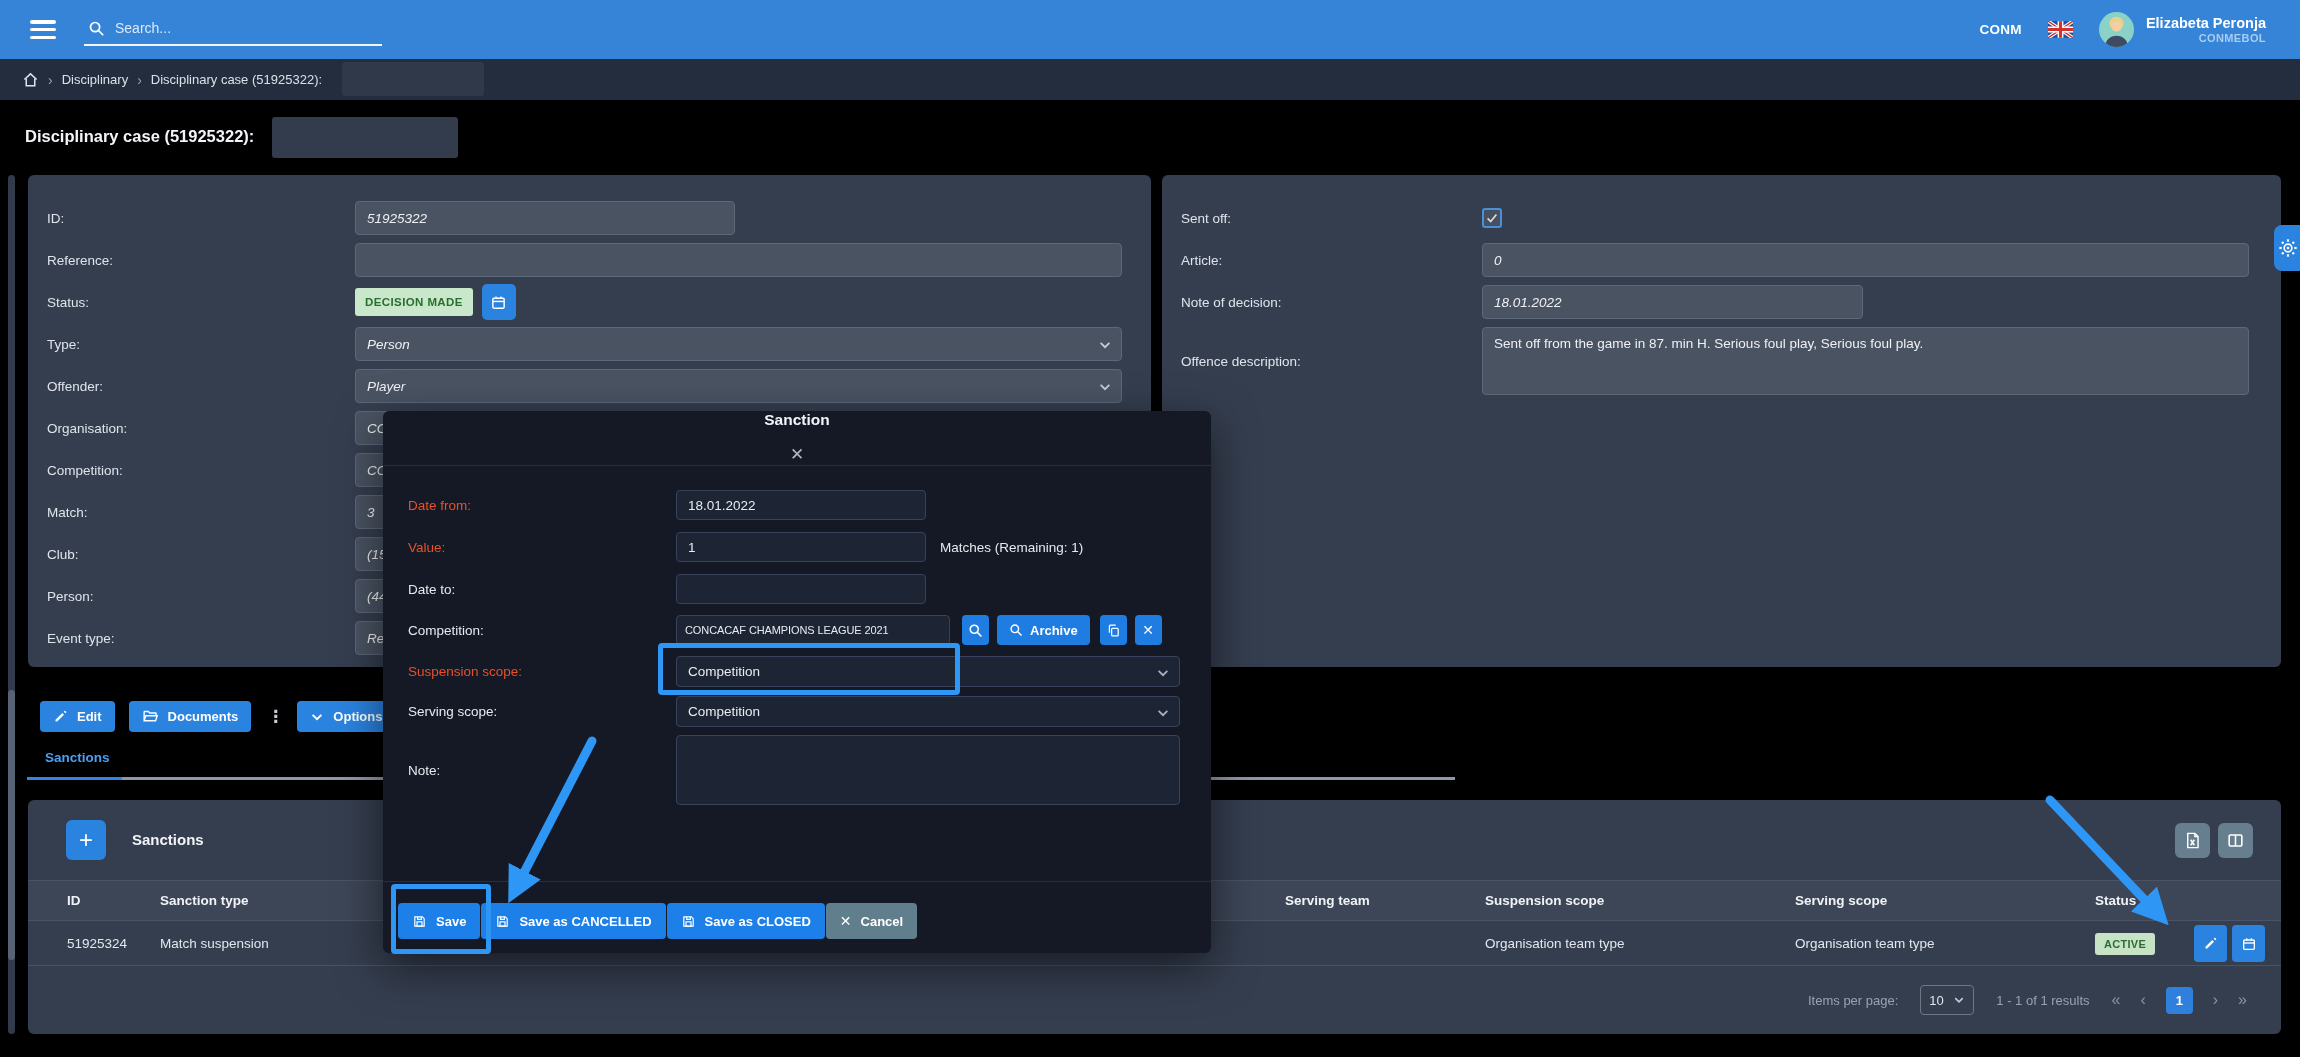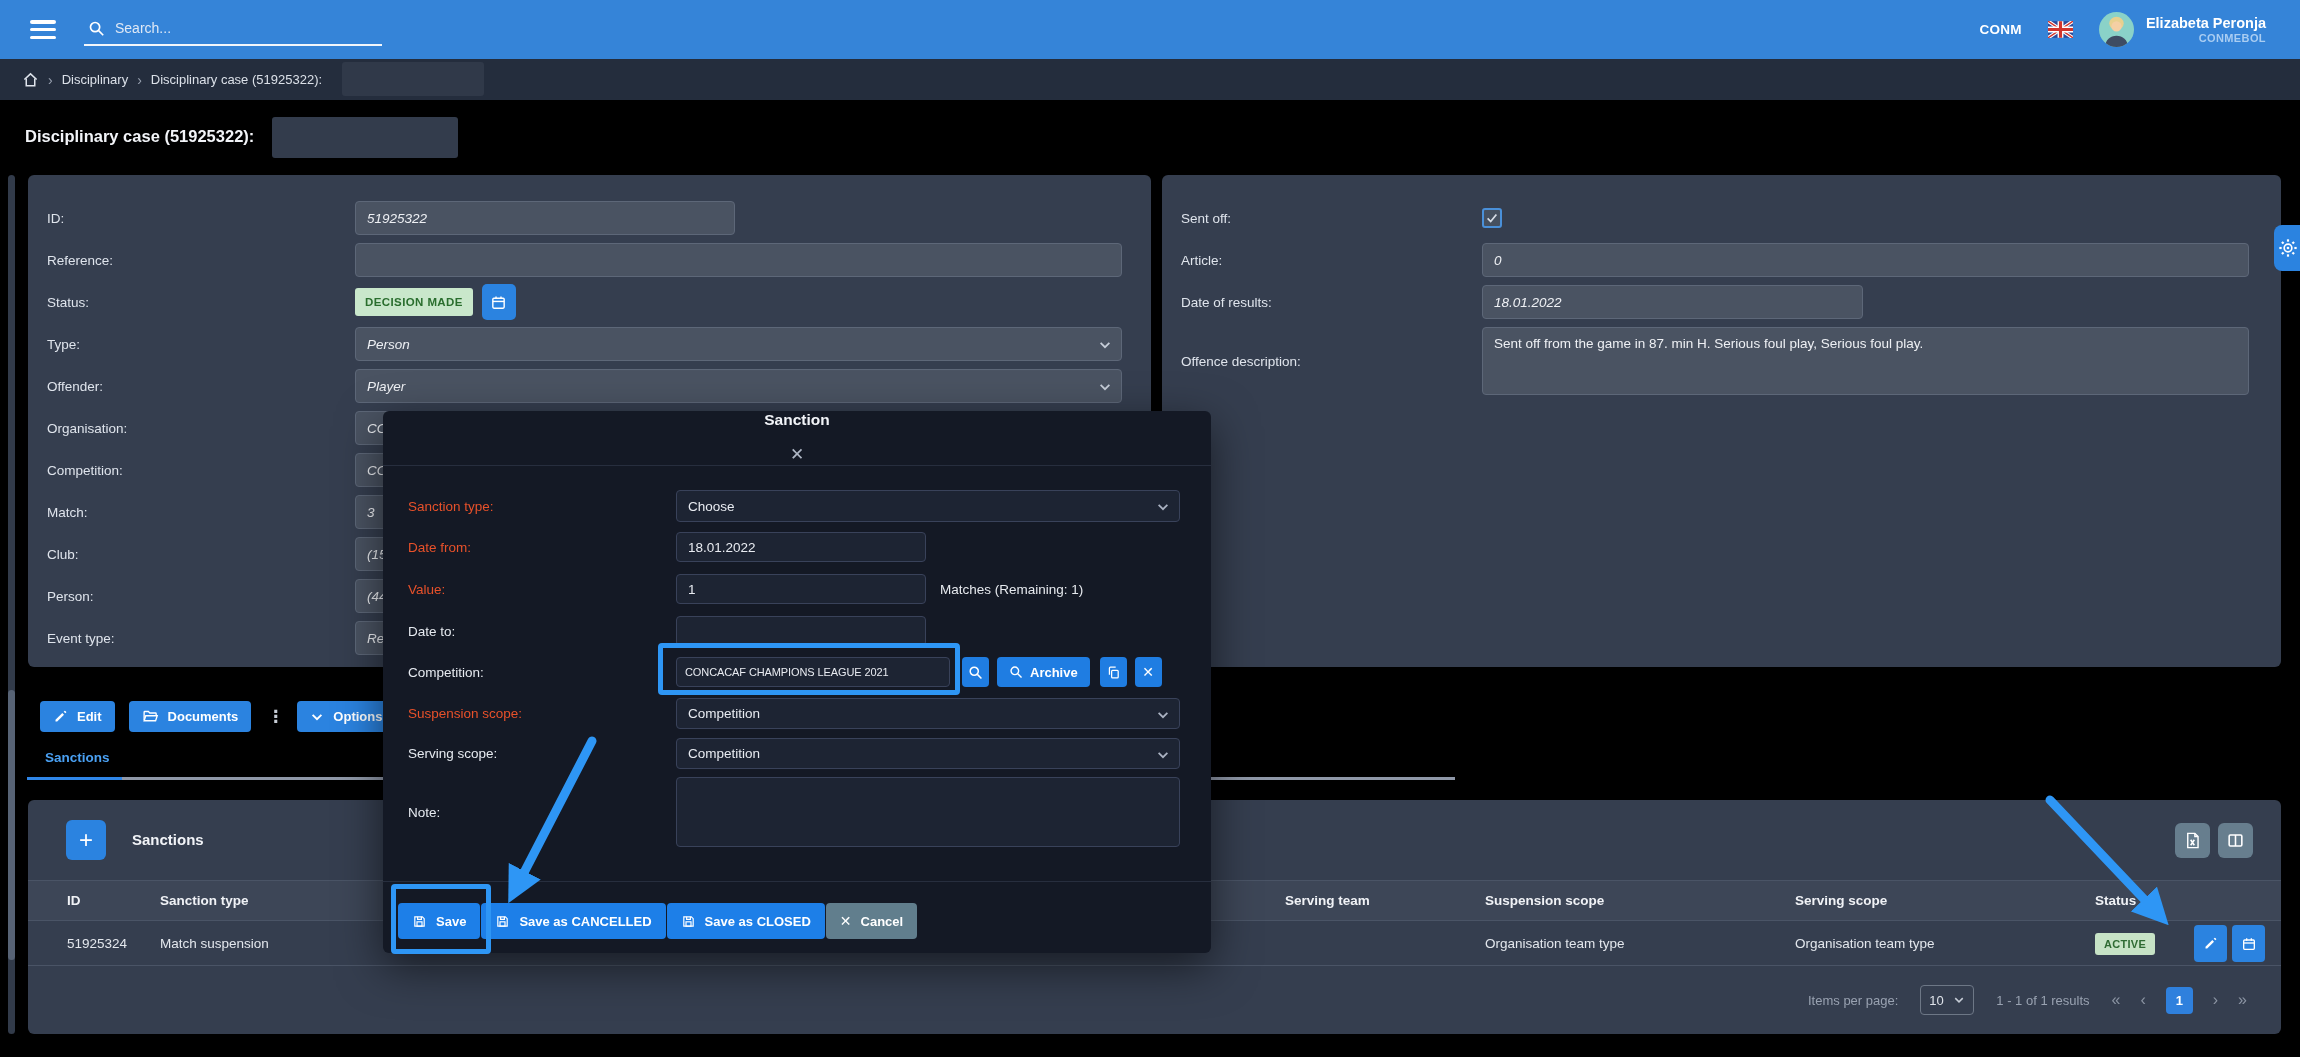--- a/index.html
+++ b/index.html
@@ -249,21 +249,21 @@
         <svg width="14" height="14" viewBox="0 0 16 16" fill="none" stroke="#d7dde6" stroke-width="2">
             <polyline points="3,8.5 6.5,12 13,4"></polyline>
           </svg>
       </span>
     </div>
     <div class="frow">
       <span class="lbl">Article:</span>
       <div class="fld w-full">0</div>
     </div>
     <div class="frow">
-      <span class="lbl">Date of results:</span>
+      <span class="lbl">Note of decision:</span>
       <div class="fld w-date">18.01.2022</div>
     </div>
     <div class="frow" style="height:68px;">
       <span class="lbl">Offence description:</span>
       <div class="tarea offence">Sent off from the game in 87. min H. Serious foul play, Serious foul play.</div>
     </div>
   </section>
 
   <div class="lscroll">
       <div class="thumb"></div>
@@ -389,29 +389,20 @@
       </span>
     </div>
   </section>
 
   <div class="modal">
     <div class="mhead">
       <span class="mtitle">Sanction</span>
       <span class="mclose">✕</span>
     </div>
     <div class="mbody">
-      <div class="mrow" style="margin-bottom:10px;">
-        <span class="mlbl req">Sanction type:</span>
-        <div class="m-sel">
-            <span>Choose</span>
-          <span class="chev"><svg width="14" height="14" viewBox="0 0 16 16" fill="none" stroke="currentColor" stroke-width="2">
-                <polyline points="3,5.5 8,10.5 13,5.5"></polyline>
-              </svg></span>
-        </div>
-      </div>
       <div class="mrow" style="margin-bottom:12px;">
         <span class="mlbl req">Date from:</span>
         <div class="m-inp">18.01.2022</div>
       </div>
       <div class="mrow" style="margin-bottom:12px;">
         <span class="mlbl req">Value:</span>
         <div class="m-inp">1</div>
         <span class="m-suffix">Matches  (Remaining: 1)</span>
       </div>
       <div class="mrow" style="margin-bottom:9px;">

